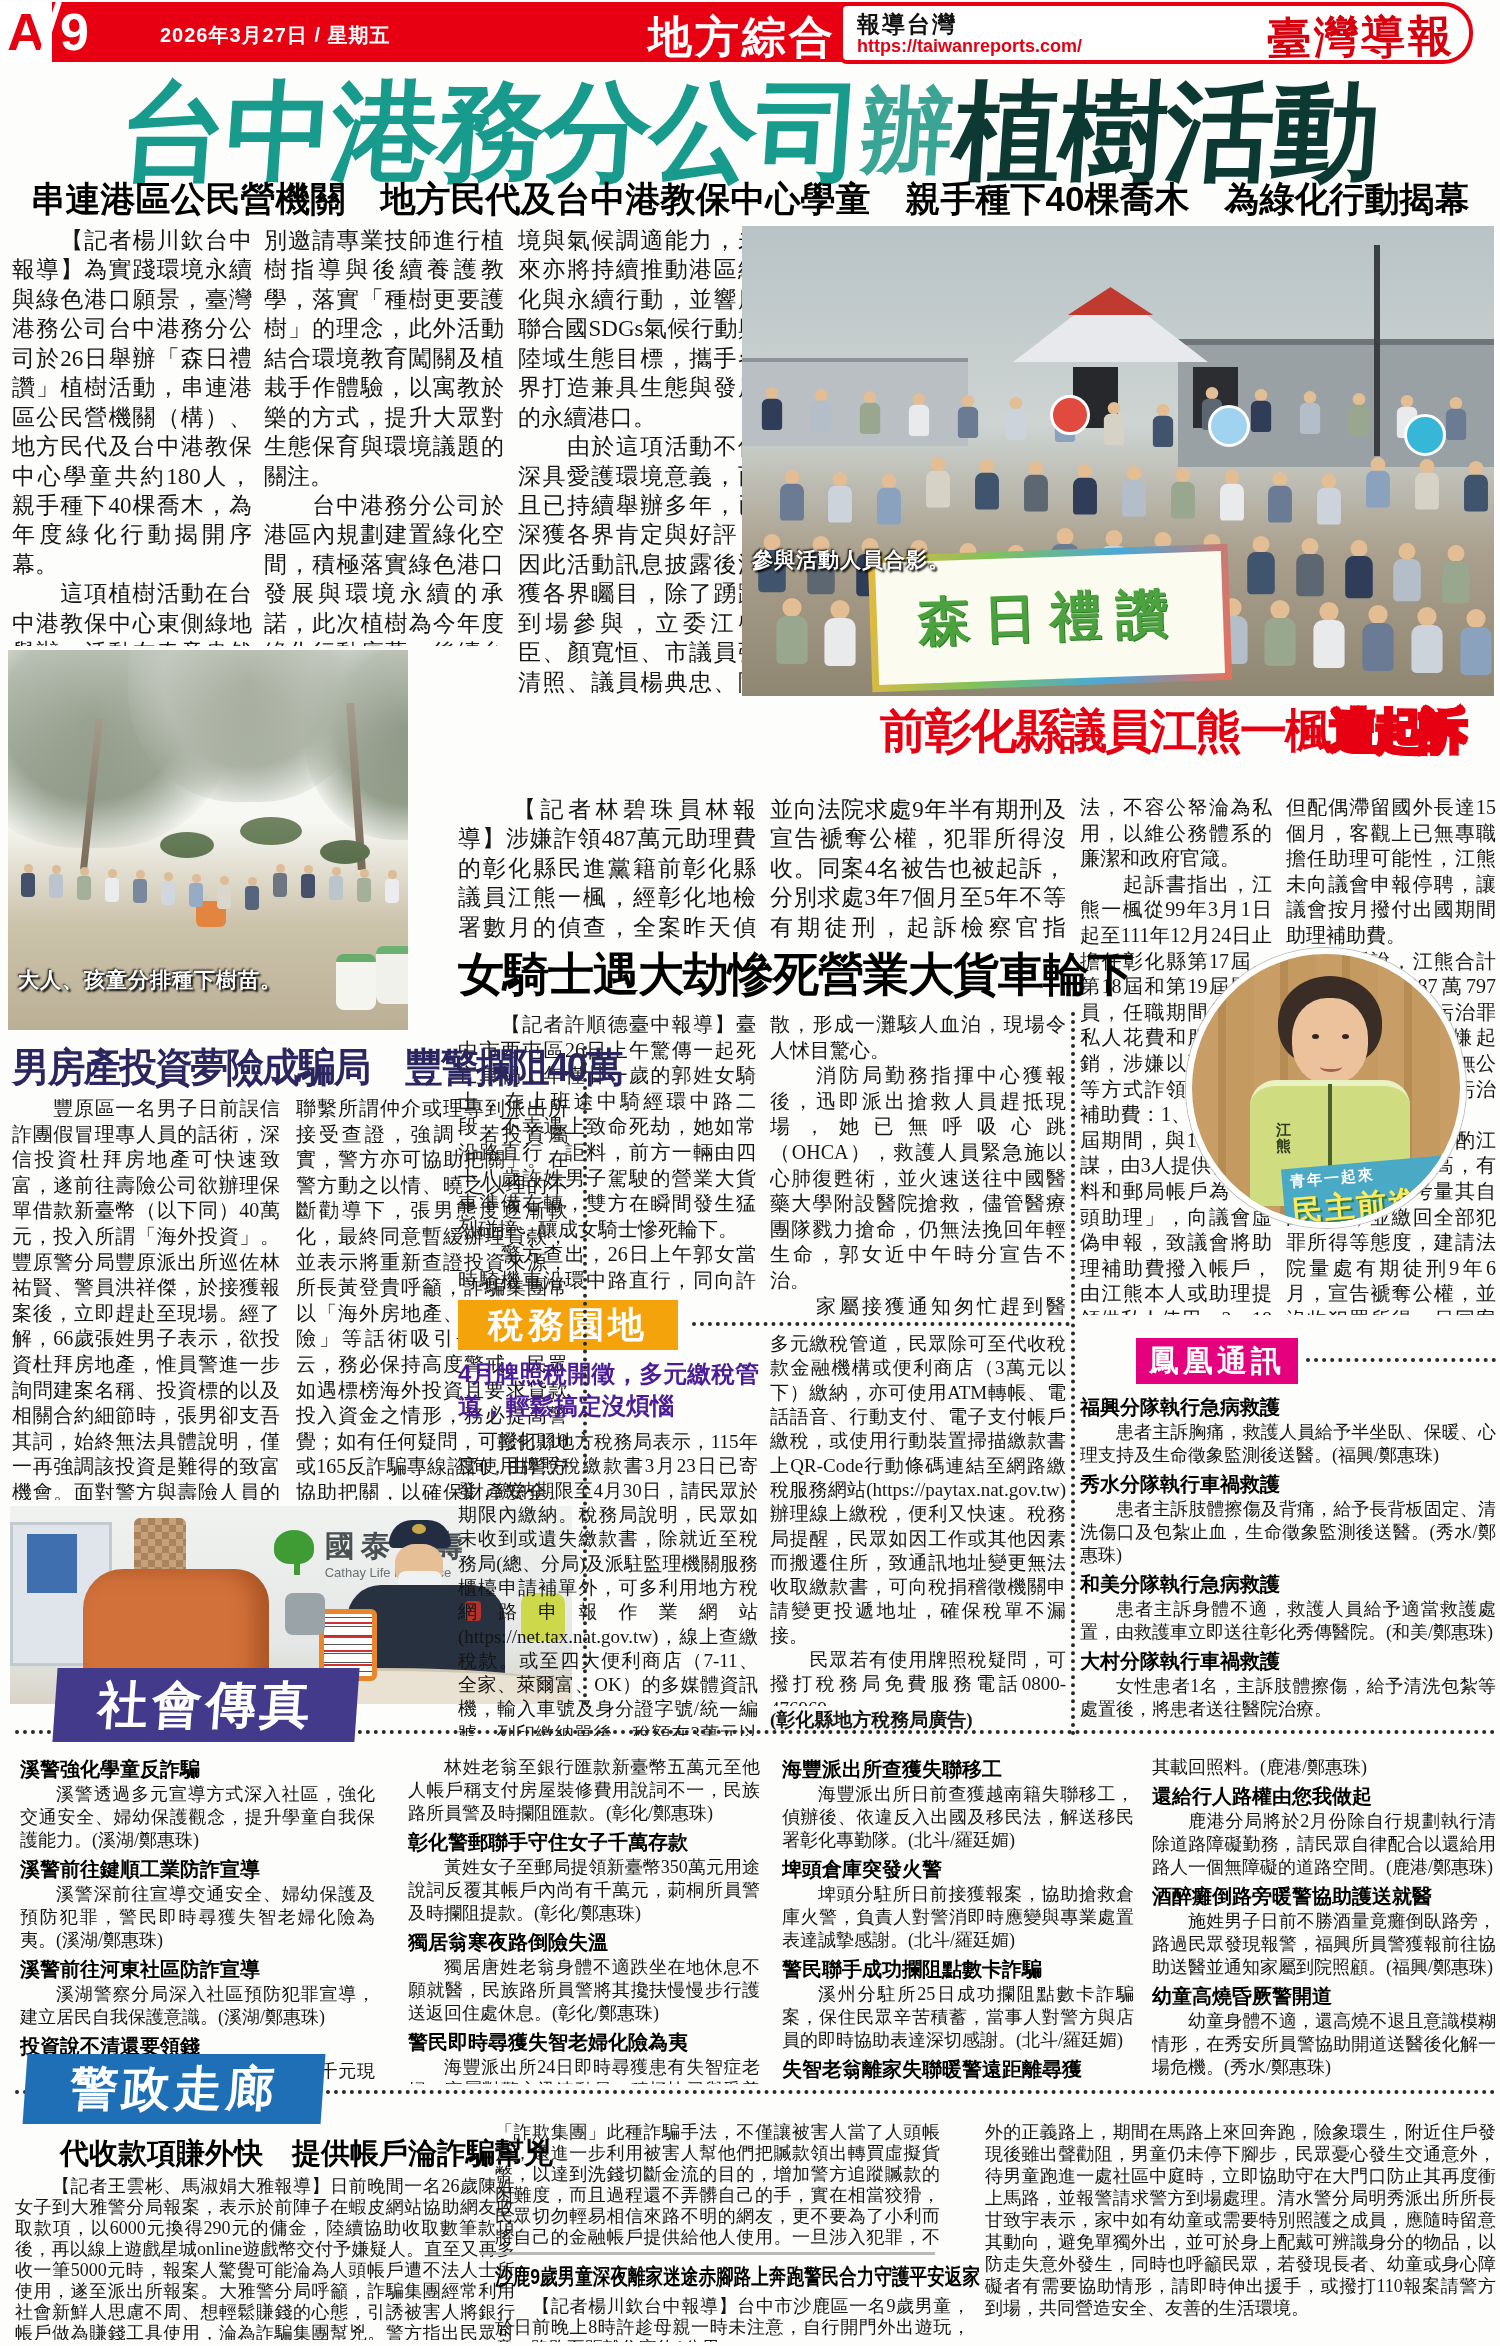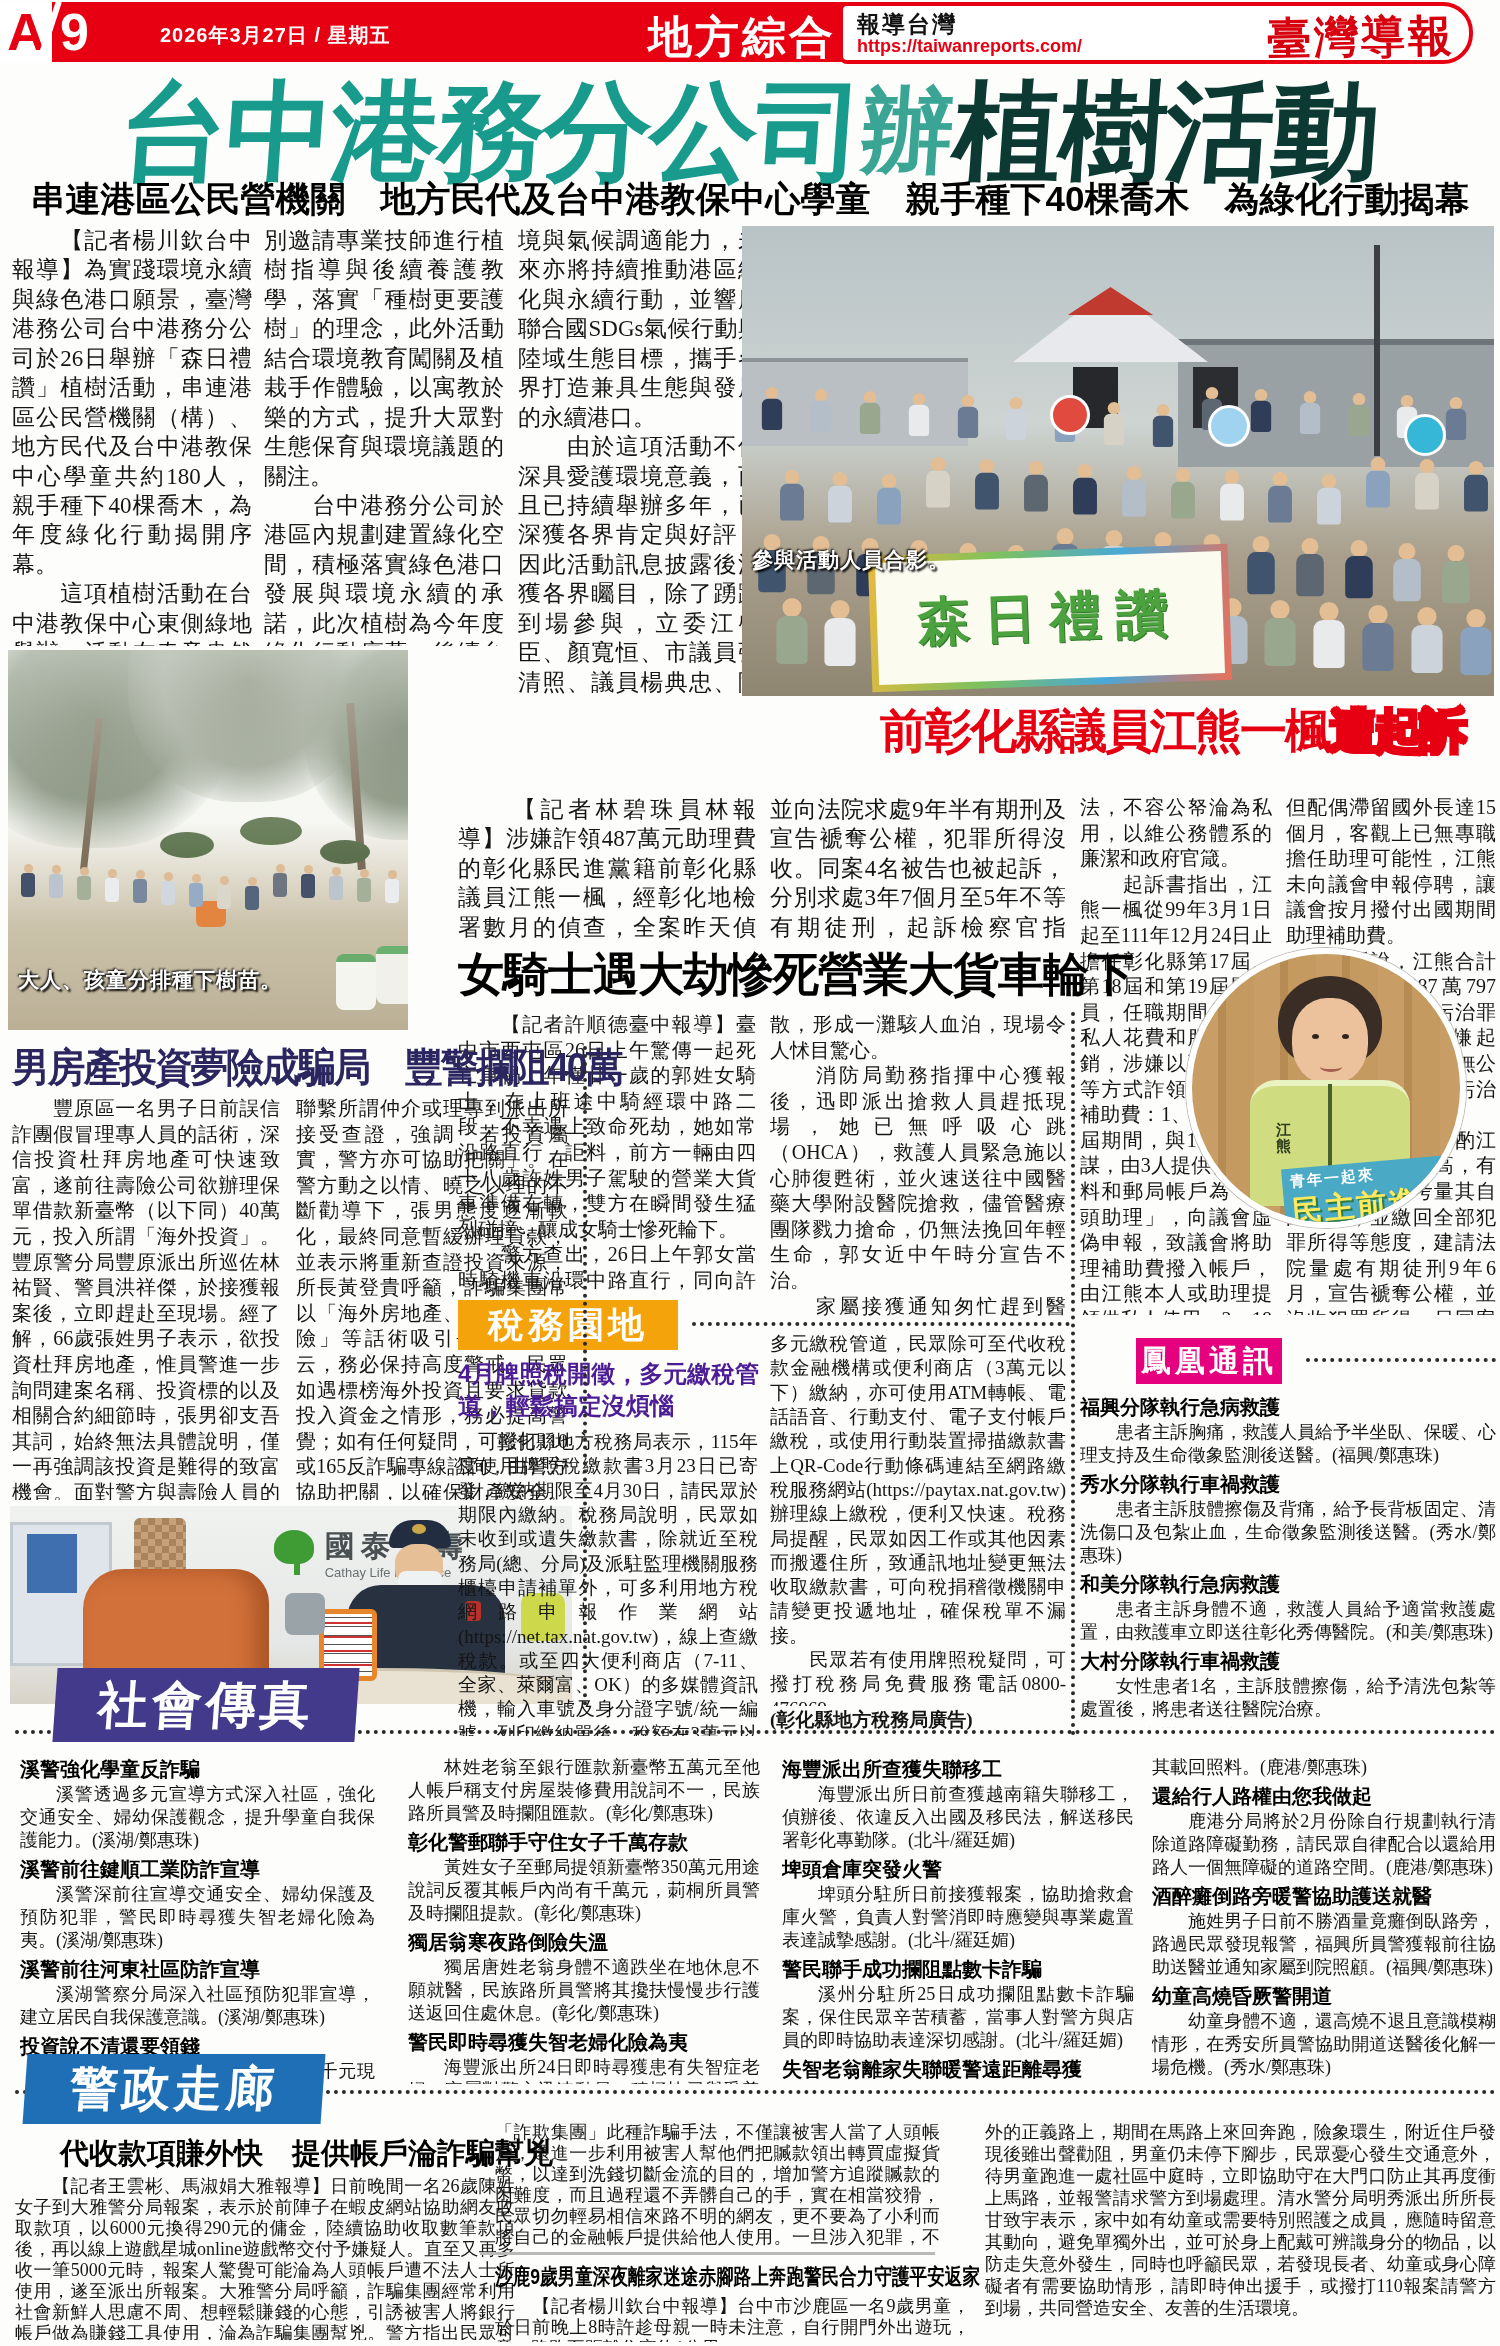--- a/index.html
+++ b/index.html
@@ -235,21 +235,21 @@
   </div>
 
   <div class="abs sec-label" style="left:458px;top:1300px;width:220px;height:50px;background:#f4a30b;font-size:36px">稅務園地</div>
   <div class="abs dot-h" style="left:692px;top:1322px;width:378px"></div>
   <div class="abs sans" style="left:458px;top:1358px;width:310px;font-size:24px;font-weight:900;color:#4c1d95;line-height:1.35">4月牌照稅開徵，多元繳稅管道，輕鬆搞定沒煩惱</div>
   <div class="abs body-txt" style="left:458px;top:1430px;width:300px;height:306px;font-size:19px">　　彰化縣地方稅務局表示，115年度使用牌照稅繳款書3月23日已寄發，繳納期限至4月30日，請民眾於期限內繳納。稅務局說明，民眾如未收到或遺失繳款書，除就近至稅務局(總、分局)及派駐監理機關服務櫃檯申請補單外，可多利用地方稅網路申報作業網站(https://net.tax.nat.gov.tw)，線上查繳稅款。或至四大便利商店（7-11、全家、萊爾富、OK）的多媒體資訊機，輸入車號及身分證字號/統一編號，列印繳納單後，稅額在3萬元以下，可直接於便利商店櫃檯繳納。為方便民眾繳納稅款，提供</div>
   <div class="abs body-txt" style="left:770px;top:1332px;width:296px;height:374px;font-size:19px">多元繳稅管道，民眾除可至代收稅款金融機構或便利商店（3萬元以下）繳納，亦可使用ATM轉帳、電話語音、行動支付、電子支付帳戶繳稅，或使用行動裝置掃描繳款書上QR-Code行動條碼連結至網路繳稅服務網站(https://paytax.nat.gov.tw)辦理線上繳稅，便利又快速。稅務局提醒，民眾如因工作或其他因素而搬遷住所，致通訊地址變更無法收取繳款書，可向稅捐稽徵機關申請變更投遞地址，確保稅單不漏接。
 　　民眾若有使用牌照稅疑問，可撥打稅務局免費服務電話0800-476969。</div>
   <div class="abs body-txt sans" style="left:770px;top:1708px;width:296px;height:26px;font-size:19px;font-weight:bold;text-align:left">(彰化縣地方稅務局廣告)</div>
 
-  <div class="abs sec-label" style="left:1136px;top:1338px;width:146px;height:46px;background:#e5007e;font-size:30px">鳳凰通訊</div>
+  <div class="abs sec-label" style="left:1136px;top:1338px;width:162px;height:46px;background:#e5007e;font-size:30px">鳳凰通訊</div>
   <div class="abs dot-h" style="left:1306px;top:1358px;width:190px"></div>
   <div class="abs" style="left:1080px;top:1394px;width:416px;height:334px;overflow:hidden">
     <div class="news-item">
       <div class="item-title" style="font-size:20px">福興分隊執行急病救護</div>
       <div class="body-txt item-body" style="font-size:18px">患者主訴胸痛，救護人員給予半坐臥、保暖、心理支持及生命徵象監測後送醫。(福興/鄭惠珠)</div>
     </div>
     <div class="news-item">
       <div class="item-title" style="font-size:20px">秀水分隊執行車禍救護</div>
       <div class="body-txt item-body" style="font-size:18px">患者主訴肢體擦傷及背痛，給予長背板固定、清洗傷口及包紮止血，生命徵象監測後送醫。(秀水/鄭惠珠)</div>
     </div>

